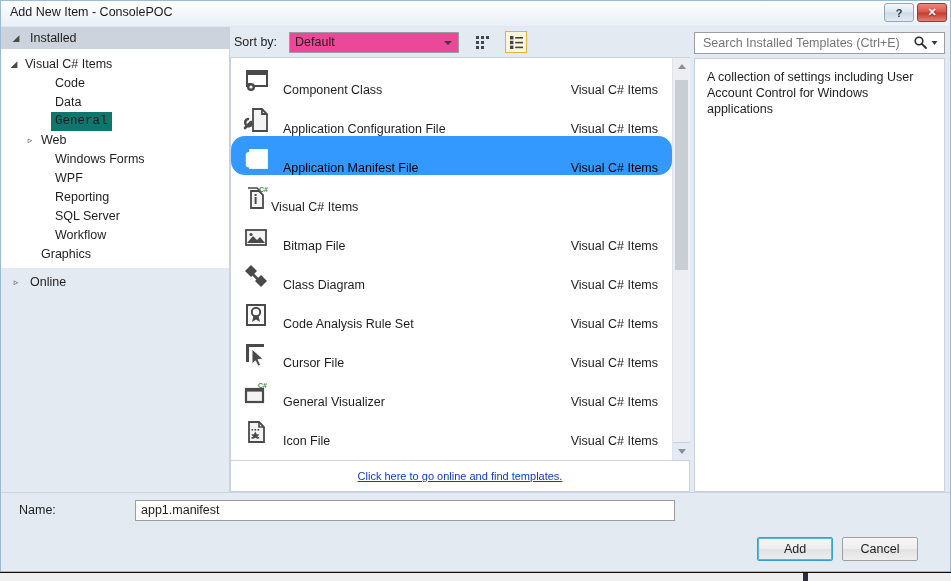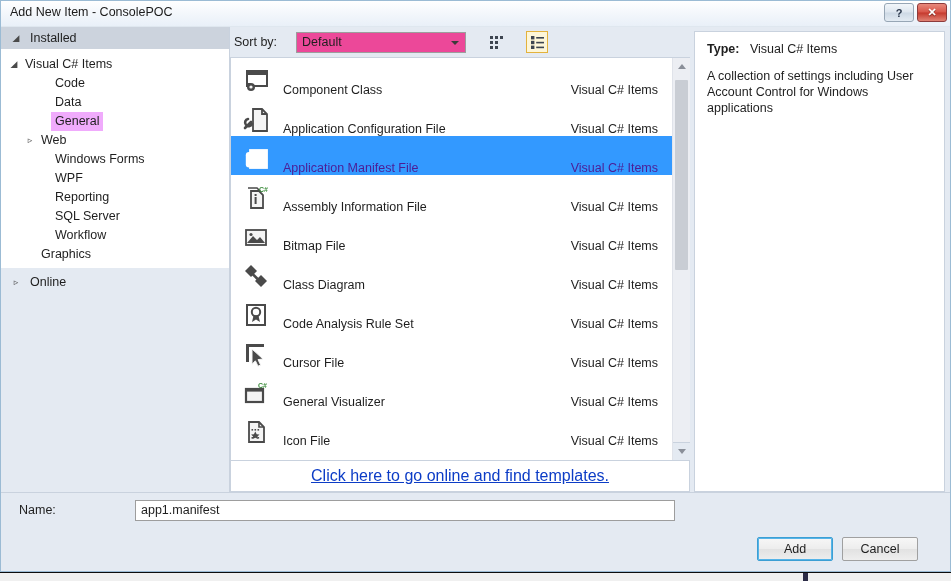--- a/index.html
+++ b/index.html
@@ -122,21 +122,22 @@
     height: 19px;
     line-height: 19px;
     display: flex;
     align-items: center;
     font-size: 12.5px;
     color: #1e1e1e;
     white-space: nowrap;
   }
   .tree-node .lbl { padding: 0 4px; }
   .tree-node.selected .lbl {
-    background: #f0abfc;
+    background: #0f766e;
+    font-family: Liberation Mono, monospace;
   }
   .glyph {
     width: 14px;
     flex: 0 0 14px;
     text-align: center;
     font-size: 9px;
     color: #4a4a4a;
     line-height: 19px;
   }
   .ind1 { padding-left: 6px; }
@@ -150,21 +151,21 @@
     flex-direction: column;
     min-width: 0;
     background: #e4eaf2;
   }
   .sortbar {
     height: 30px;
     flex: 0 0 auto;
     display: flex;
     align-items: center;
     padding-left: 4px;
-    gap: 19px;
+    gap: 12px;
   }
   .sortbar .sort-label { font-size: 12.5px; }
   .combo {
     width: 170px;
     height: 21px;
     box-sizing: border-box;
     background: #ec4899;
     border: 1px solid #9d9d9d;
     display: flex;
     align-items: center;
@@ -213,21 +214,22 @@
   .tpl-row {
     height: 39px;
     display: flex;
     align-items: flex-end;
     padding-left: 10px;
     padding-right: 14px;
     box-sizing: border-box;
   }
   .tpl-row.sel {
     background: #3399ff;
-    color: #4c1d95;
+    color: #000000;
+    border-radius: 14px;
   }
   .tpl-icon {
     width: 30px;
     flex: 0 0 30px;
     height: 32px;
     display: flex;
     align-items: center;
     justify-content: center;
   }
   .tpl-name {
@@ -289,21 +291,21 @@
     border-left: 1px solid #c9d2de;
     border-right: 1px solid #c9d2de;
     border-bottom: 1px solid #c9d2de;
     display: flex;
     align-items: center;
     justify-content: center;
   }
   .online-link {
     color: #0c3cc6;
     text-decoration: underline;
-    font-size: 16px;
+    font-size: 11px;
     cursor: pointer;
   }
 
   
   .right-pane {
     width: 260px;
     flex: 0 0 260px;
     background: #e4eaf2;
     display: flex;
     flex-direction: column;
@@ -590,21 +592,20 @@
                 <svg width="28" height="28" viewBox="0 0 28 28">
                   <path d="M9 7 h8 l4 4 v13 h-12z" fill="#f4f4f4" stroke="#4a4a4a" stroke-width="1.8"></path>
                   <path d="M6 4 h9 l4 4" fill="none" stroke="#4a4a4a" stroke-width="1.6"></path>
                   <g fill="#4a4a4a">
                     <rect x="12.6" y="13" width="2" height="7"></rect>
                     <rect x="12.6" y="10" width="2" height="2"></rect>
                   </g>
                   <text x="17" y="8" font-size="7" font-family="Liberation Sans" fill="#3c8c3c" font-weight="bold">C#</text>
                 </svg>
               </span>
-              <span class="tpl-name">Assembly Information File</span>
               <span class="tpl-cat">Visual C# Items</span>
             </div>
             <div class="tpl-row">
               <span class="tpl-icon">
                 <svg width="28" height="28" viewBox="0 0 28 28">
                   <rect x="4" y="7" width="20" height="15" fill="#f4f4f4" stroke="#4a4a4a" stroke-width="1.8"></rect>
                   <path d="M5 20 l6-7 4 4 3-3 5 6z" fill="#4a4a4a"></path>
                   <circle cx="9" cy="11.5" r="1.6" fill="#4a4a4a"></circle>
                 </svg>
               </span>
@@ -695,26 +696,33 @@
           </div>
         </div>
       </div>
 
       <div class="online-link-bar">
         <span class="online-link">Click here to go online and find templates.</span>
       </div>
     </div>
 
     <div class="right-pane">
+      <div class="searchbox">
+        <input type="text" placeholder="Search Installed Templates (Ctrl+E)" style="">
+        <span class="search-icons">
+          <svg width="14" height="14" viewBox="0 0 14 14">
+            <circle cx="6" cy="6" r="3.8" fill="none" stroke="#2b2b2b" stroke-width="1.6"></circle>
+            <line x1="8.8" y1="8.8" x2="13" y2="13" stroke="#2b2b2b" stroke-width="1.8" stroke-linecap="round"></line>
+          </svg>
+          <svg width="9" height="14" viewBox="0 0 9 14">
+            <polygon points="1.5,6 7.5,6 4.5,10" fill="#3b3b3b"></polygon>
+          </svg>
+        </span>
+      </div>
       <div class="details">
-        <div class="det-type-row">
-          <b>Type:</b>
-          <span>&nbsp;</span>
-          <span>Visual C# Items</span>
-        </div>
         <div class="det-desc">A collection of settings including User Account Control for Windows applications</div>
       </div>
     </div>
   </div>
 
   <div class="bottom">
     <div class="name-row">
       <span class="name-label">Name:</span>
       <input class="name-input" type="text" value="app1.manifest" style="">
     </div>

